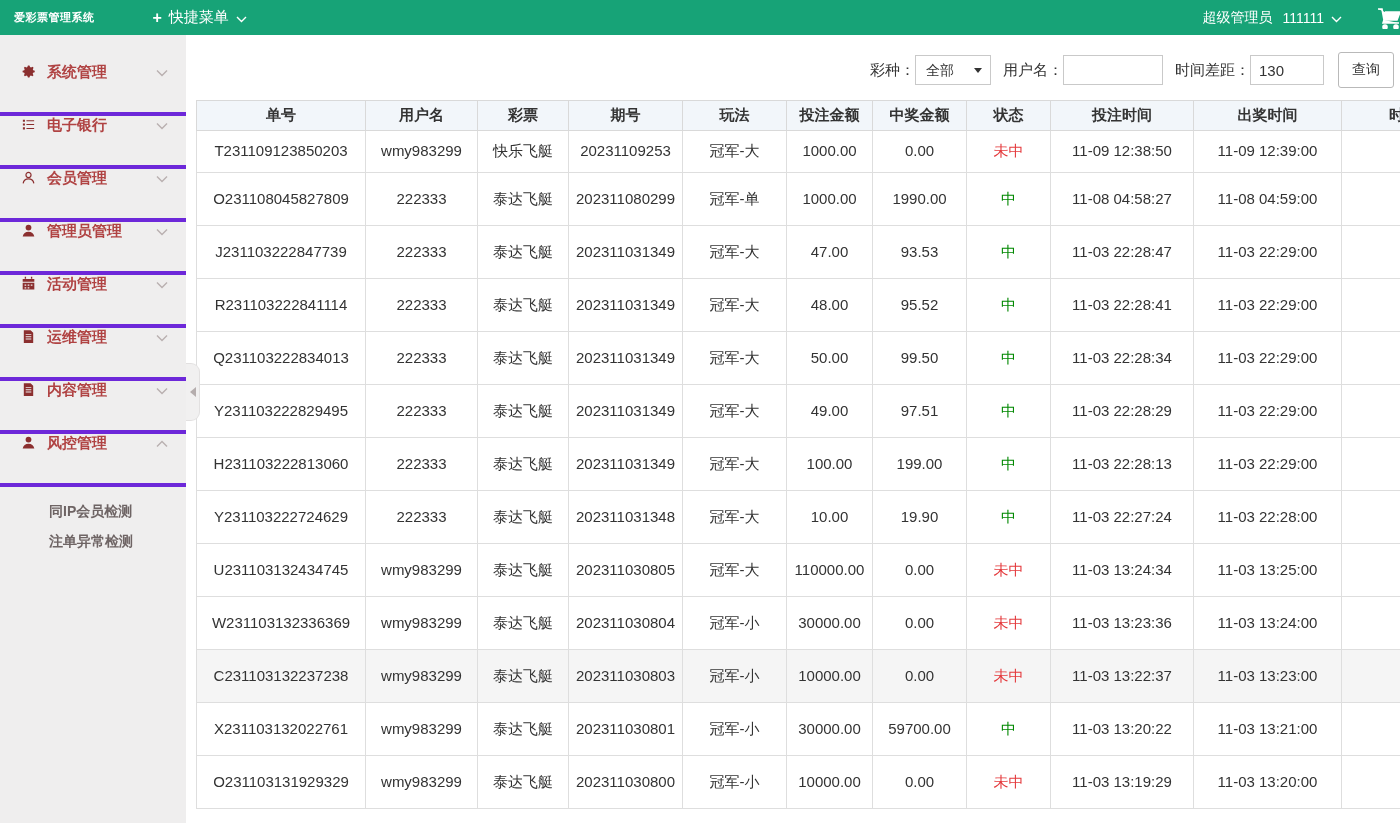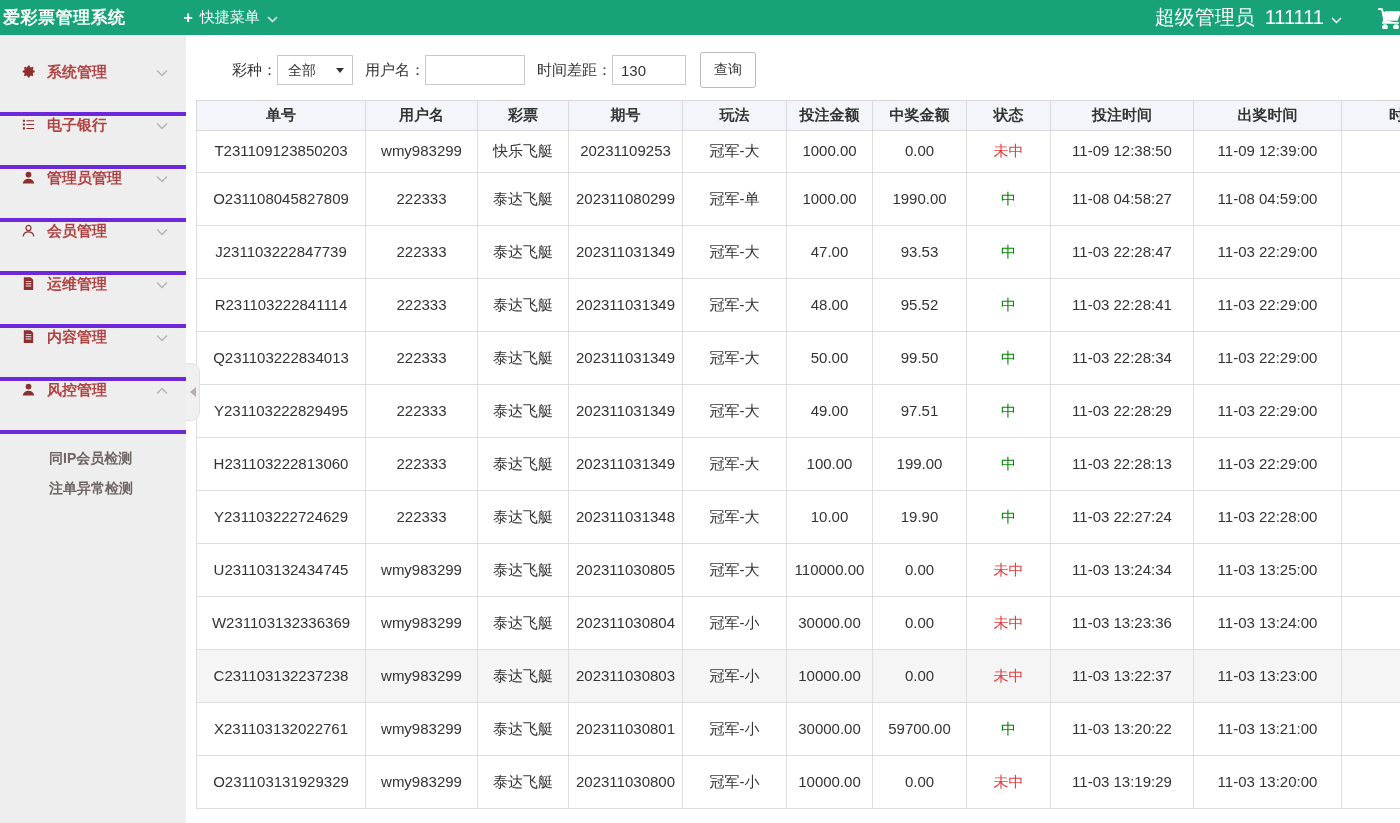--- a/index.html
+++ b/index.html
@@ -2,26 +2,26 @@
 <html><head>
 <meta charset="utf-8">
 <style>
   * { box-sizing: border-box; margin: 0; padding: 0; }
   html,body { width:1400px; height:823px; overflow:hidden;
     font-family:"Liberation Sans","DejaVu Sans",sans-serif; background:#fff; }
 
   
   .topbar { position:absolute; left:0; top:0; width:1400px; height:35px;
     background:#17a377; display:flex; align-items:center; color:#fff; z-index:30; }
-  .brand { font-size:17px; font-weight:bold; padding-left:3px; letter-spacing:.5px; }
+  .brand { font-size:11px; font-weight:bold; padding-left:14px; letter-spacing:.5px; }
   .quick-menu { display:flex; align-items:center; margin-left:58px; font-size:15px; cursor:pointer; }
   .quick-menu .plus { font-size:16px; font-weight:bold; margin-right:7px; }
   .chev { display:inline-block; margin-left:7px; }
   .topbar-spacer { flex:1; }
-  .user-box { display:flex; align-items:center; font-size:20px; margin-right:58px; cursor:pointer; }
+  .user-box { display:flex; align-items:center; font-size:14px; margin-right:58px; cursor:pointer; }
   .user-box .role { margin-right:10px; }
   .corner-icon { position:absolute; right:-7px; top:7px; width:30px; height:22px; color:#fff; }
 
   
   .sidebar { position:absolute; left:0; top:35px; width:186px; height:788px;
     background:#efeeee; z-index:10; }
   .side-menu { padding-top:28px; }
   .menu-item { height:53px; display:flex; padding:0 18px 0 21px;
     border-bottom:4px solid #6d28d9; cursor:pointer; }
   .menu-item .mi-icon { width:16px; height:16px; color:#8b2f2f; margin-right:10px; flex:none; display:flex; align-items:center; }
@@ -41,22 +41,22 @@
   .tabstrip { height:33px; background:#efeeee; border-bottom:1px solid #d2d2d2;
     display:flex; align-items:flex-end; padding-left:2px; }
   .tab { position:relative; height:28px; line-height:28px; padding:0 24px; font-size:14px;
     color:#3c3c3c; background:linear-gradient(#e0e0e0,#cfcfcf);
     clip-path:polygon(13px 0,calc(100% - 13px) 0,100% 100%,0 100%);
     margin-right:-9px; cursor:pointer; white-space:nowrap; }
   .tab.active { background:#fdfdfd; z-index:3; height:29px; line-height:29px; margin-bottom:-1px; }
   .tab .tab-close { color:#b3b3b3; margin-left:12px; font-size:14px; cursor:pointer; }
 
   
-  .filterbar { display:flex; align-items:center; justify-content:flex-start;
-    padding:17px 0 12px 46px; }
+  .filterbar { display:flex; align-items:center; justify-content:flex-end;
+    padding:17px 6px 12px 46px; }
   .f-label { font-size:15px; color:#333; margin-left:12px; }
   .f-select { position:relative; width:76px; height:30px; border:1px solid #c9c9c9;
     background:#fff; font-size:14px; color:#333; line-height:28px; padding-left:10px; cursor:pointer; }
   .f-select .arr { position:absolute; right:8px; top:12px; width:0; height:0;
     border-left:4px solid transparent; border-right:4px solid transparent; border-top:5px solid #333; }
   .f-input { height:30px; border:1px solid #c9c9c9; background:#fff; font-size:15px;
     color:#333; padding:0 8px; font-family:inherit; }
   .f-input.user { width:100px; }
   .f-input.diff { width:74px; }
   .f-btn { margin-left:14px; height:36px; padding:0 13px; font-size:14px; color:#333;
@@ -122,35 +122,46 @@
           </svg>
         </span>
         <span class="mi-label">电子银行</span>
         <span class="mi-chev"><svg width="12" height="8" viewBox="0 0 12 8">
             <path d="M1 1.5l5 5 5-5" fill="none" stroke="#b9b0b0" stroke-width="1.4"></path>
           </svg></span>
       </div>
       <div class="menu-item">
         <span class="mi-icon">
           <svg width="15" height="15" viewBox="0 0 16 16">
+            <path fill="none" stroke="currentColor" stroke-width="1.3" d="M8 2.6a2.7 2.7 0 110 5.4 2.7 2.7 0 010-5.4zM2.3 14.2c.5-3.1 2.8-4.7 5.7-4.7s5.2 1.6 5.7 4.7"></path>
+          </svg>
+        </span>
+        <span class="mi-label">会员管理</span>
+        <span class="mi-chev"><svg width="12" height="8" viewBox="0 0 12 8">
+            <path d="M1 1.5l5 5 5-5" fill="none" stroke="#b9b0b0" stroke-width="1.4"></path>
+          </svg></span>
+      </div>
+      <div class="menu-item">
+        <span class="mi-icon">
+          <svg width="15" height="15" viewBox="0 0 16 16">
             <path fill="currentColor" d="M8 1.8a3.1 3.1 0 110 6.2 3.1 3.1 0 010-6.2zM1.8 14.5c.6-3.5 3-5.2 6.2-5.2s5.6 1.7 6.2 5.2z"></path>
           </svg>
         </span>
         <span class="mi-label">管理员管理</span>
         <span class="mi-chev"><svg width="12" height="8" viewBox="0 0 12 8">
             <path d="M1 1.5l5 5 5-5" fill="none" stroke="#b9b0b0" stroke-width="1.4"></path>
           </svg></span>
       </div>
       <div class="menu-item">
         <span class="mi-icon">
           <svg width="15" height="15" viewBox="0 0 16 16">
-            <path fill="none" stroke="currentColor" stroke-width="1.3" d="M8 2.6a2.7 2.7 0 110 5.4 2.7 2.7 0 010-5.4zM2.3 14.2c.5-3.1 2.8-4.7 5.7-4.7s5.2 1.6 5.7 4.7"></path>
-          </svg>
-        </span>
-        <span class="mi-label">会员管理</span>
+            <path fill="currentColor" d="M4 .9h1.4v2H4zm6.6 0H12v2h-1.4zM1.8 3.2h12.4v3H1.8zm0 4h12.4v7.3H1.8zm2 1.8v1.4h1.8V9zm3.3 0v1.4h1.8V9zm3.3 0v1.4h1.8V9zM3.8 12v1.4h1.8V12zm3.3 0v1.4h1.8V12z" fill-rule="evenodd"></path>
+          </svg>
+        </span>
+        <span class="mi-label">活动管理</span>
         <span class="mi-chev"><svg width="12" height="8" viewBox="0 0 12 8">
             <path d="M1 1.5l5 5 5-5" fill="none" stroke="#b9b0b0" stroke-width="1.4"></path>
           </svg></span>
       </div>
       <div class="menu-item">
         <span class="mi-icon">
           <svg width="15" height="15" viewBox="0 0 16 16">
             <path fill="currentColor" d="M3 1.2h7.2l2.8 2.8v10.8H3zm2 4h6v1H5zm0 2.5h6v1H5zm0 2.5h6v1H5z" fill-rule="evenodd"></path>
           </svg>
         </span>

